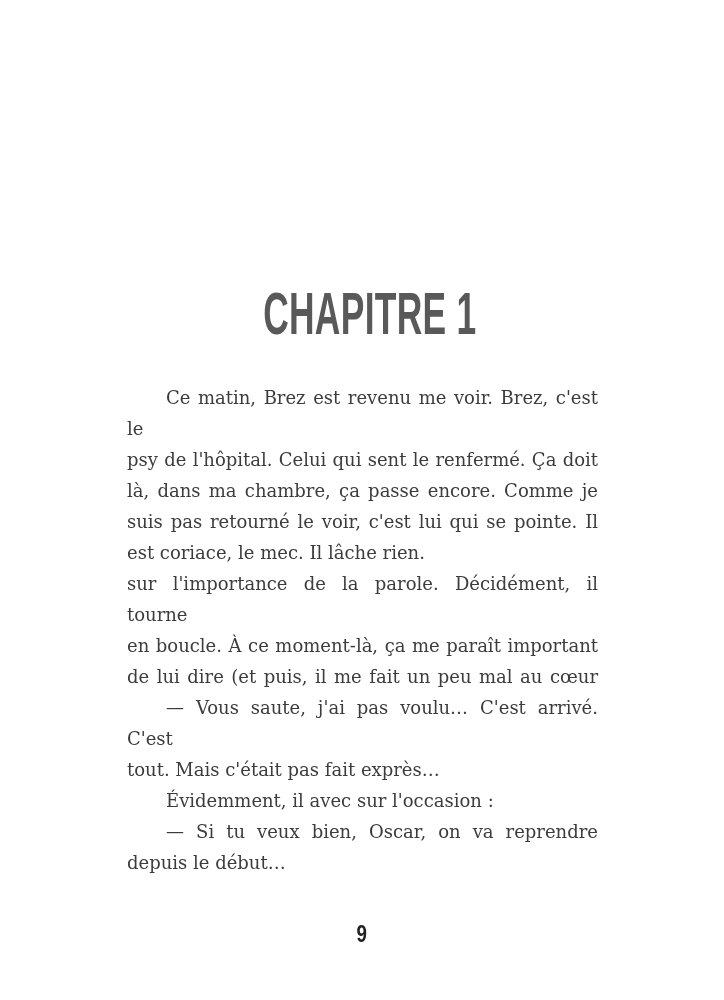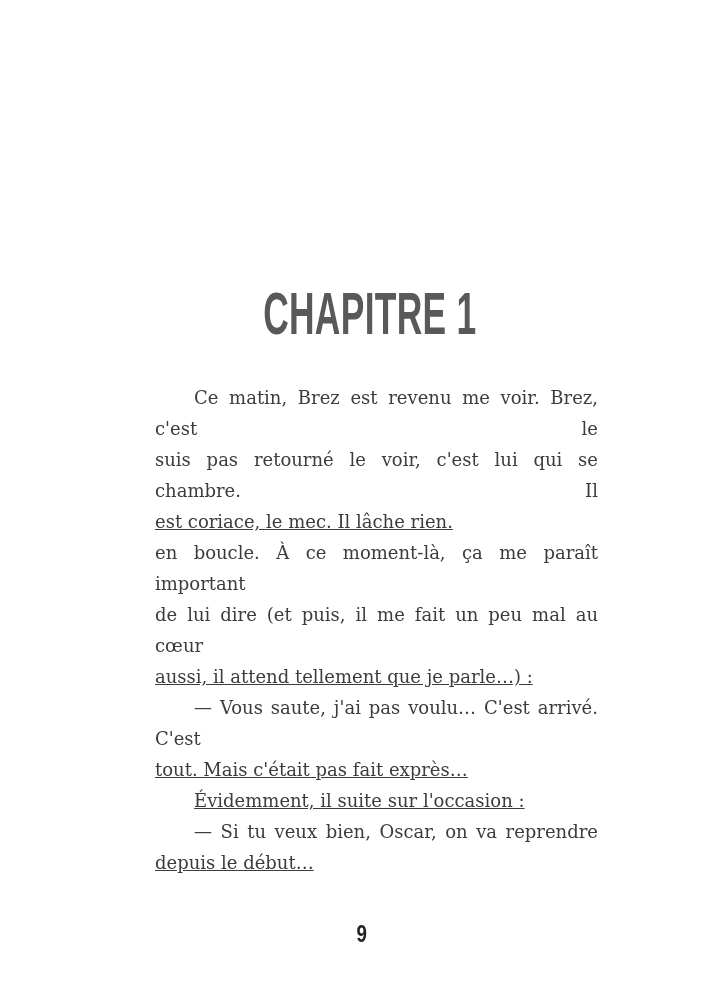--- a/index.html
+++ b/index.html
@@ -43,24 +43,23 @@
     position:absolute;
     left:127px;top:382px;width:471px;
     font-family:"DejaVu Serif",serif;
     font-size:18px;
     line-height:31px;
     color:var(--body-color);
   }
   .line{
     text-align:justify;
     text-align-last:justify;
-    margin-left:28px;
   }
   .line.first{ text-indent:39px; }
-  .line.last{ text-align:left; text-align-last:left;text-decoration:underline; }
+  .line.last{ text-align:left; text-align-last:left; }
   .page-number{
     position:absolute;
     top:921px;left:0;width:724px;
     text-align:center;
     line-height:26px;
   }
   .page-number .num{
     display:inline-block;
     font-family:"Liberation Sans",sans-serif;
     font-weight:700;
@@ -74,28 +73,30 @@
 <body>
 
 <div class="page">
 
   <h1 class="chapter-title">
     <span class="title-inner">CHAPITRE 1</span>
   </h1>
 
   <div class="text-block">
       <div class="line first">Ce matin, Brez est revenu me voir. Brez, c'est le</div>
-      <div class="line">suis pas retourné le voir, c'est lui qui se chambre. Il</div>
+      <div class="line">psy de l'hôpital. Celui qui sent le renfermé. Ça doit</div>
+      <div class="line">là, dans ma chambre, ça passe encore. Comme je</div>
+      <div class="line">suis pas retourné le voir, c'est lui qui se pointe. Il</div>
       <div class="line last">est coriace, le mec. Il lâche rien.</div>
+      <div class="line">sur l'importance de la parole. Décidément, il tourne</div>
       <div class="line">en boucle. À ce moment-là, ça me paraît important</div>
       <div class="line">de lui dire (et puis, il me fait un peu mal au cœur</div>
-      <div class="line last">aussi, il attend tellement que je parle…) :</div>
       <div class="line first">— Vous saute, j'ai pas voulu… C'est arrivé. C'est</div>
       <div class="line last">tout. Mais c'était pas fait exprès…</div>
-      <div class="line first last">Évidemment, il suite sur l'occasion :</div>
+      <div class="line first last">Évidemment, il avec sur l'occasion :</div>
       <div class="line first">— Si tu veux bien, Oscar, on va reprendre</div>
       <div class="line last">depuis le début…</div>
     </div>
 
   <div class="page-number">
     <span class="num">9</span>
   </div>
 
 </div>
 

